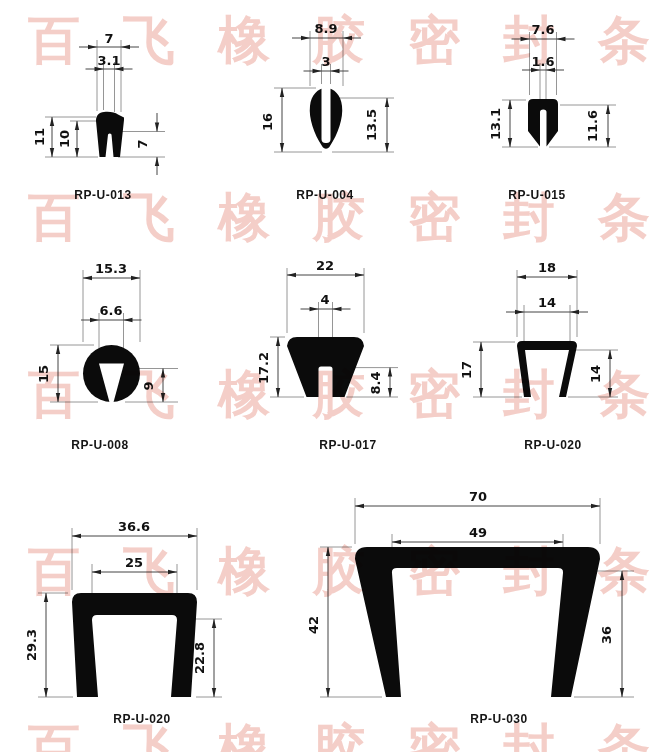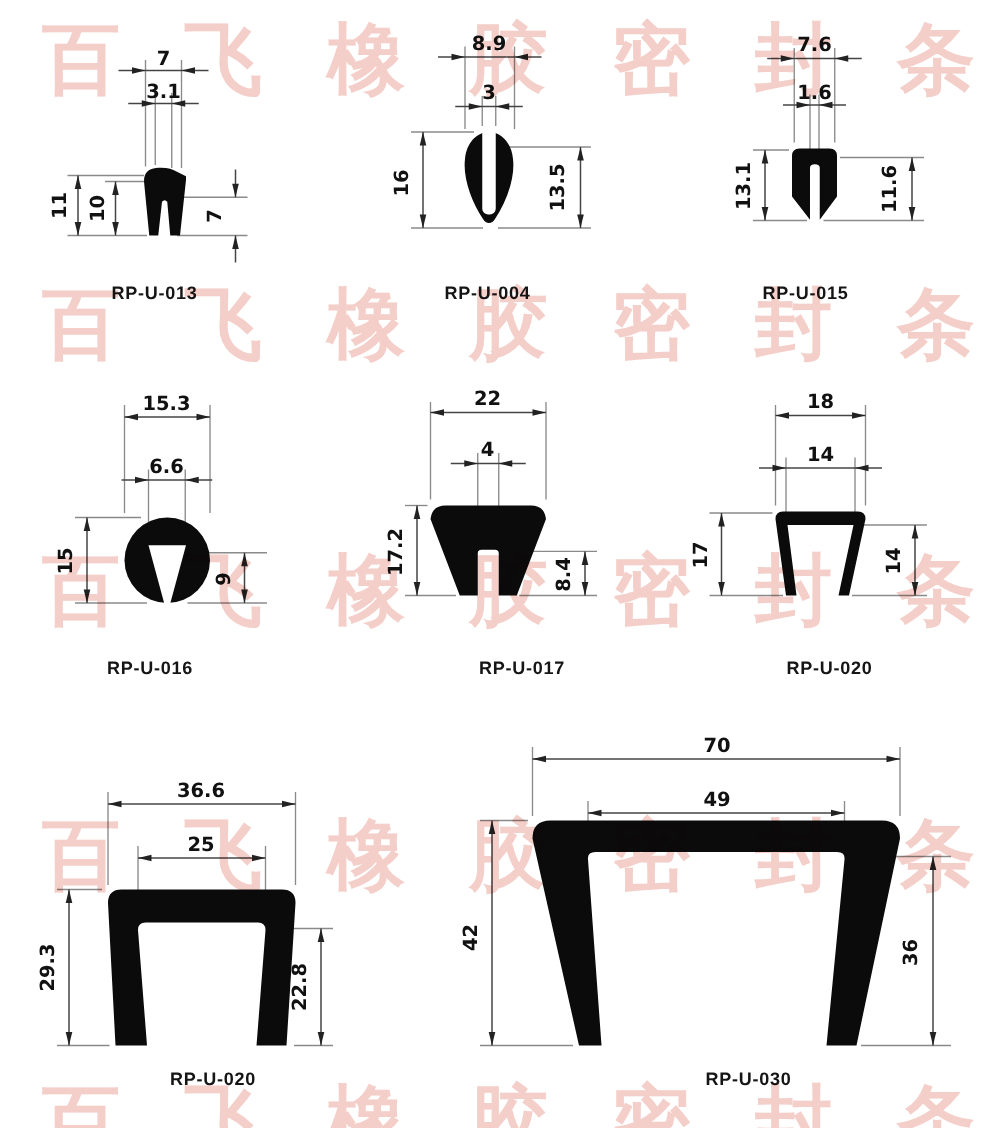--- a/index.html
+++ b/index.html
@@ -286,21 +286,21 @@
       <text class="dim" x="178" y="21">70</text>
       <text class="dim" x="178" y="57">49</text>
       <text class="dim" x="18" y="145" transform="rotate(-90 18 145)">42</text>
       <text class="dim" x="311" y="155" transform="rotate(-90 311 155)">36</text>
     </svg>
   </div>
 
   <div class="plabel" style="left:103px;top:188px">RP-U-013</div>
   <div class="plabel" style="left:325px;top:188px">RP-U-004</div>
   <div class="plabel" style="left:537px;top:188px">RP-U-015</div>
-  <div class="plabel" style="left:100px;top:438px">RP-U-016</div>
+  <div class="plabel" style="left:100px;top:438px">RP-U-008</div>
   <div class="plabel" style="left:348px;top:438px">RP-U-017</div>
   <div class="plabel" style="left:553px;top:438px">RP-U-020</div>
   <div class="plabel" style="left:142px;top:712px">RP-U-020</div>
   <div class="plabel" style="left:499px;top:712px">RP-U-030</div>
 
   <div id="watermark">
     <span class="wm" style="left:26px;top:14px">百</span>
     <span class="wm" style="left:121px;top:14px">飞</span>
     <span class="wm" style="left:216px;top:14px">橡</span>
     <span class="wm" style="left:311px;top:14px">胶</span>

